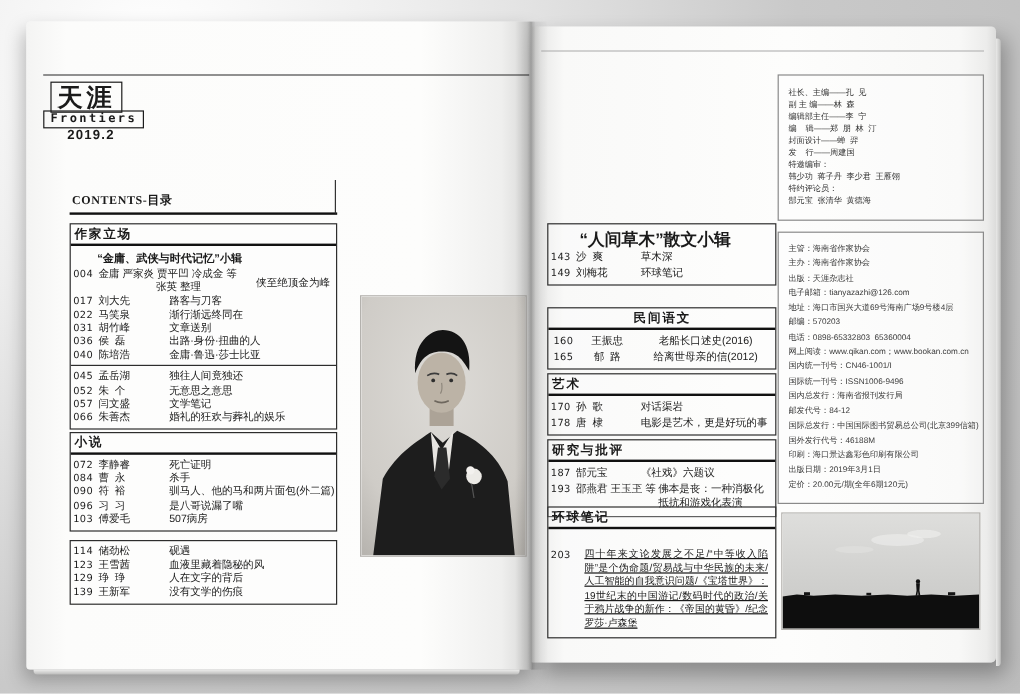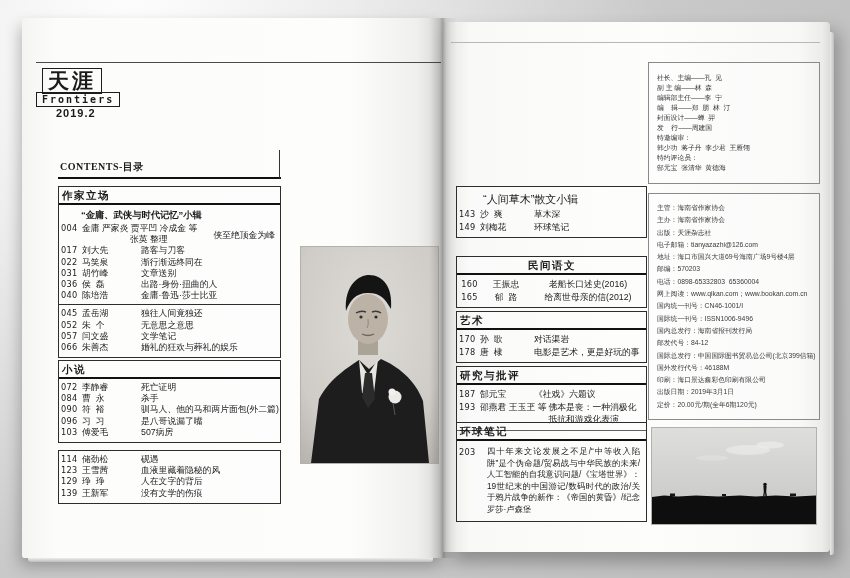--- a/index.html
+++ b/index.html
@@ -54,23 +54,23 @@
   .lead{position:relative;}
   .lead-au{flex:1;}
   .lead-au .line2{padding-left:48px;}
   .lead-title{position:absolute;right:1px;top:7px;font-size:8.8px;white-space:nowrap;}
   .divider{height:1px;background:#2d2d2d;margin:3px -4px 3px -2px;}
 
   
   .top-rule2{position:absolute;left:8px;right:10px;top:20px;height:1px;background:#b7b7b6;}
   .right-col .row{line-height:12.5px;}
   .right-col .au{min-width:52px;}
-  .subtitle2{font-weight:400;font-size:11px;line-height:13px;padding:3px 0 2px 24px;}
+  .subtitle2{font-weight:700;font-size:14px;line-height:13px;padding:3px 0 2px 24px;}
   .note-row .pg{width:28px;}
-  .note{flex:1;font-size:8.3px;line-height:11.5px;text-align:justify;padding-right:3px;}
+  .note{flex:1;font-size:8.3px;line-height:11.5px;text-align:justify;padding-right:3px;text-decoration:underline;}
 
   
   .mast-box{position:absolute;left:205px;top:40px;width:170px;height:120px;border:1px solid #8a8a8a;background:rgba(255,255,255,.3);}
   .mast-box .ln{font-size:6.8px;line-height:10px;color:#333;white-space:pre;padding-left:8px;}
   .mast-box .pad{padding-top:10px;}
   .pub-box{position:absolute;left:205px;top:171px;width:170px;border:1px solid #8a8a8a;background:rgba(255,255,255,.3);}
   .pub-box .ln{font-size:6.8px;line-height:12.3px;color:#3a3a3a;white-space:pre;padding-left:8px;}
   .pub-box .pad{padding:8px 2px 8px 0;}
 
   .photo{position:absolute;border:1px solid #b3b1ad;overflow:hidden;}
@@ -344,21 +344,21 @@
             <span class="pg">193</span>
             <span class="au">邵燕君 王玉玊 等</span>
             <span class="ti">佛本是丧：一种消极化抵抗和游戏化表演</span>
           </div>
         </div>
     </div>
   </div>
 
   <div class="sec" style="left:13px;top:400px;width:189px;">
     <div class="sec-h">环球笔记</div>
-    <div class="sec-b" style="padding:5px 3px 6px 2px;">
+    <div class="sec-b" style="padding:5px 3px 6px 2px;margin-top:10px;">
       <div class="row note-row">
         <span class="pg">203</span>
         <div class="note">四十年来文论发展之不足/“中等收入陷阱”是个伪命题/贸易战与中华民族的未来/人工智能的自我意识问题/《宝塔世界》：19世纪末的中国游记/数码时代的政治/关于鸦片战争的新作：《帝国的黄昏》/纪念罗莎·卢森堡</div>
       </div>
     </div>
   </div>
 
   <div class="mast-box">
     <div class="pad">
 

